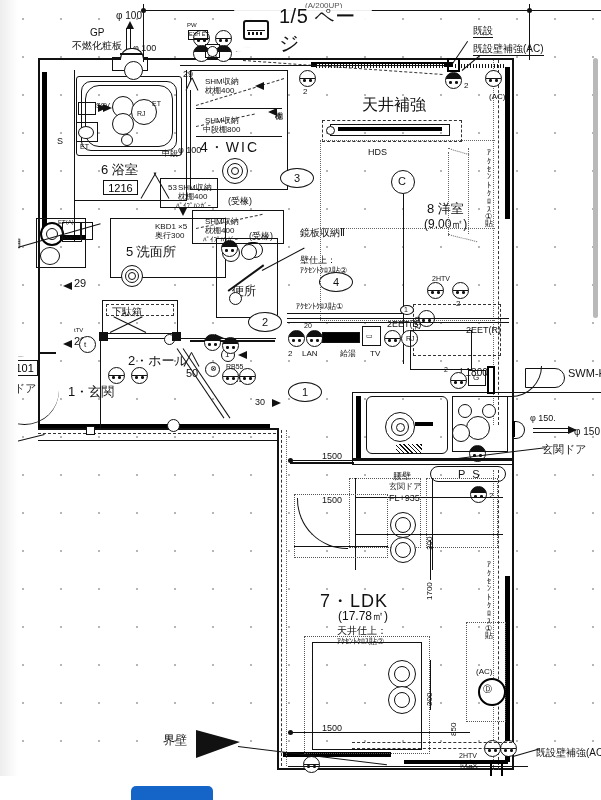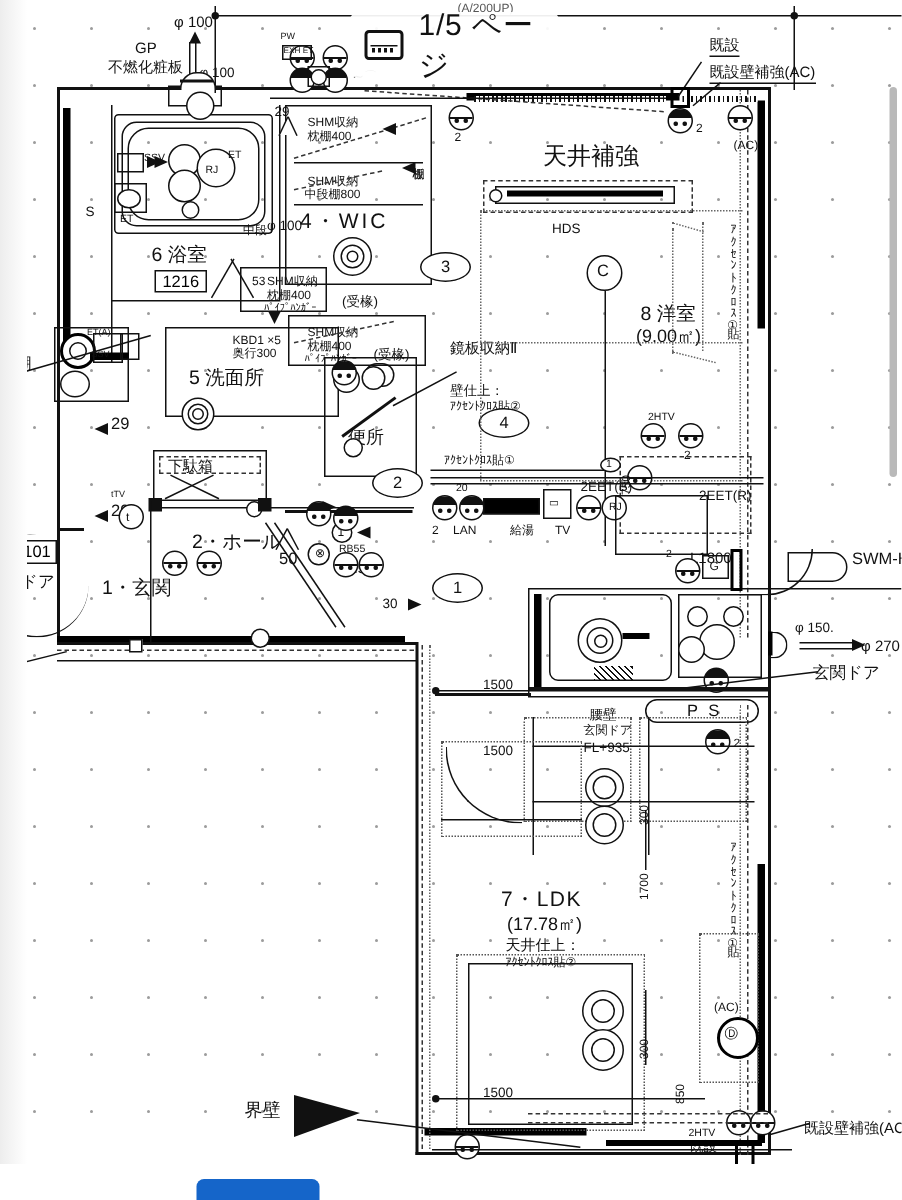--- a/index.html
+++ b/index.html
@@ -782,31 +782,31 @@
   <div class="sym half eyes" style="left:450px;top:372px;"></div>
   <div class="box" style="left:468px;top:370px;width:18px;height:16px;"></div>
   <div class="t" style="left:473px;top:374px;font-size:8px;">G</div>
   <div class="t" style="left:444px;top:366px;font-size:7px;">2</div>
 
   <div class="box2" style="left:487px;top:366px;width:8px;height:28px;"></div>
   <div style="position:absolute;left:493px;top:366px;width:48px;height:30px;border:1px solid #111;border-left:none;border-top:none;border-radius:0 0 48px 0;"></div>
   <div class="t" style="left:568px;top:368px;font-size:11px;">SWM-H</div>
 
   <div class="t" style="left:530px;top:414px;font-size:9px;">φ 150.</div>
-  <div class="t" style="left:574px;top:427px;font-size:10px;">φ 270</div>
+  <div class="t" style="left:574px;top:427px;font-size:10px;">φ 150</div>
   <div class="ln h" style="left:533px;top:428px;width:36px;"></div>
   <div class="ln h" style="left:533px;top:432px;width:36px;"></div>
   <div class="arrowR" style="left:568px;top:426px;"></div>
   <div style="position:absolute;left:514px;top:421px;width:10px;height:16px;border:1.4px solid #111;border-left:none;border-radius:0 10px 10px 0;background:#fff;"></div>
   <div class="ln thickw" style="left:512px;top:421px;width:3px;height:16px;"></div>
 
   <div class="t" style="left:542px;top:444px;font-size:11px;">玄関ドア</div>
   <div class="ln" style="left:458px;top:458px;width:88px;height:1px;transform:rotate(-7deg);transform-origin:left center;"></div>
 
-  <div class="t" style="left:334px;top:592px;font-size:14px;letter-spacing:1px;">7・LDK</div>
+  <div class="t" style="left:320px;top:592px;font-size:18px;letter-spacing:1px;">7・LDK</div>
   <div class="t" style="left:338px;top:610px;font-size:12px;">(17.78㎡)</div>
   <div class="t" style="left:337px;top:626px;font-size:10px;">天井仕上：</div>
   <div class="t" style="left:337px;top:638px;font-size:8px;">ｱｸｾﾝﾄｸﾛｽ貼②</div>
 
   <div class="dot" style="left:349px;top:478px;width:72px;height:70px;"></div>
   <div class="dot" style="left:426px;top:478px;width:72px;height:70px;"></div>
   <div class="circ" style="left:390px;top:512px;width:26px;height:26px;"></div>
   <div class="circ" style="left:395px;top:517px;width:16px;height:16px;"></div>
   <div class="circ" style="left:390px;top:537px;width:26px;height:26px;"></div>
   <div class="circ" style="left:395px;top:542px;width:16px;height:16px;"></div>

